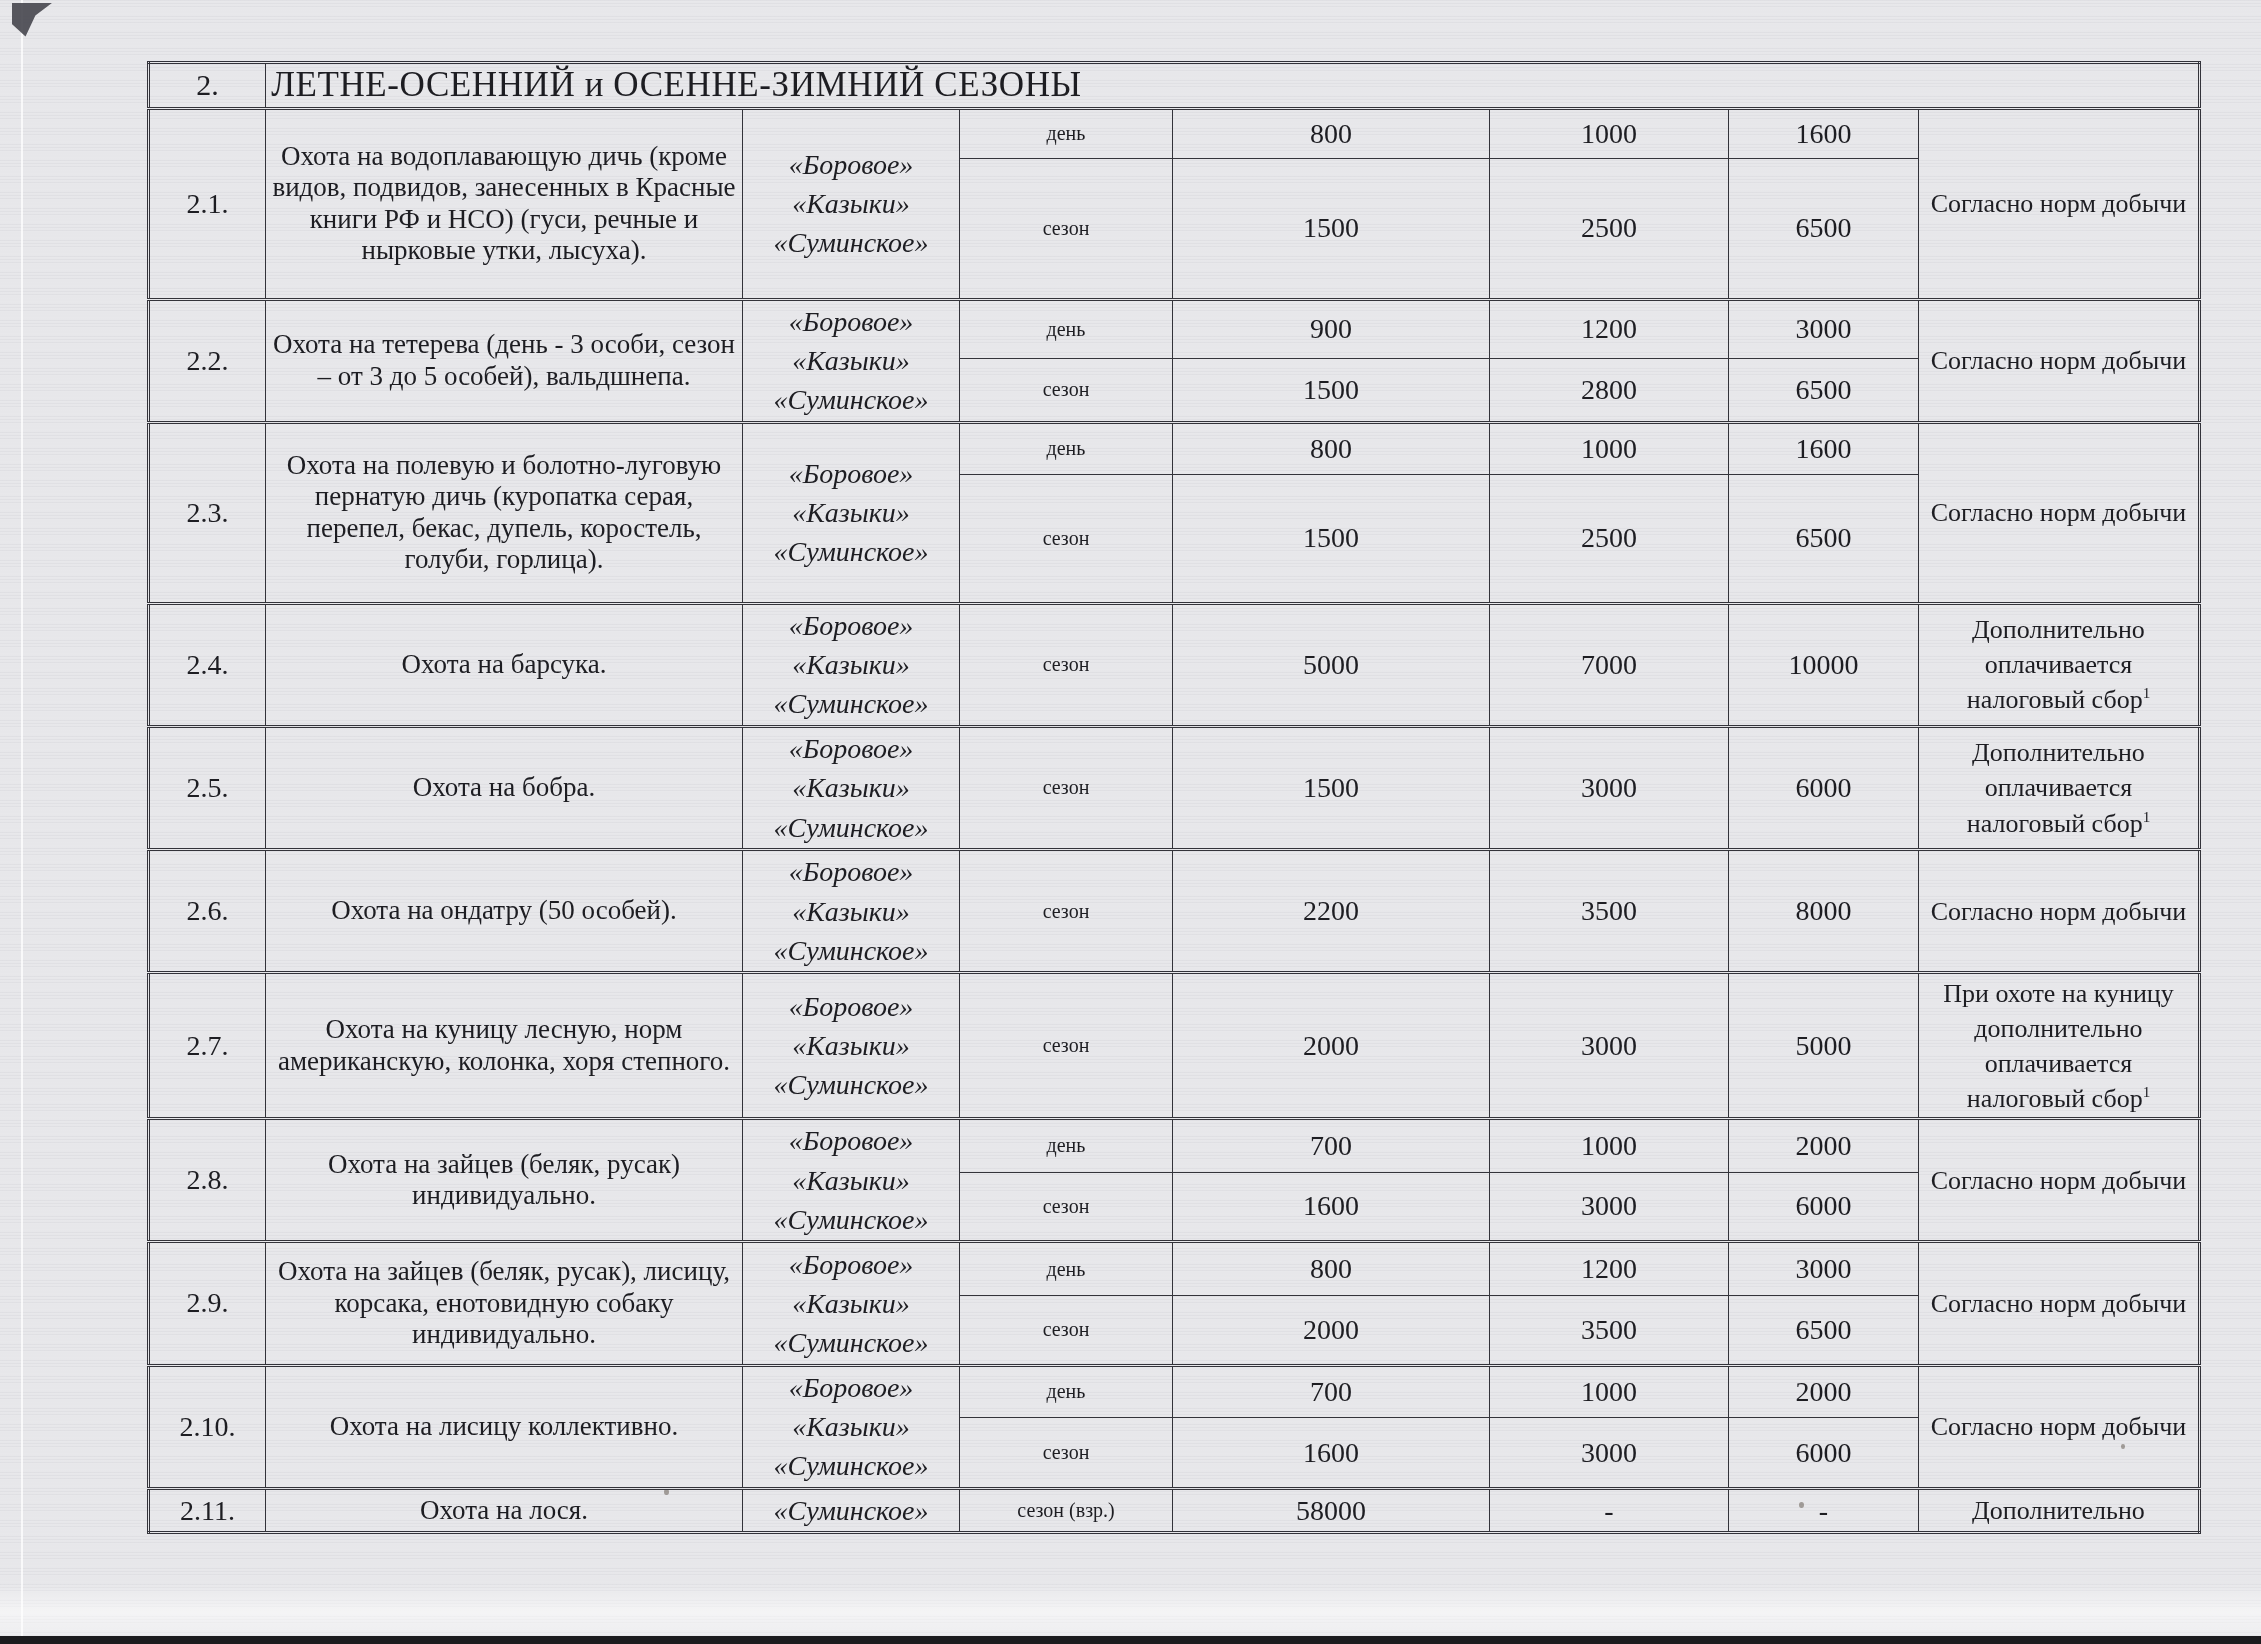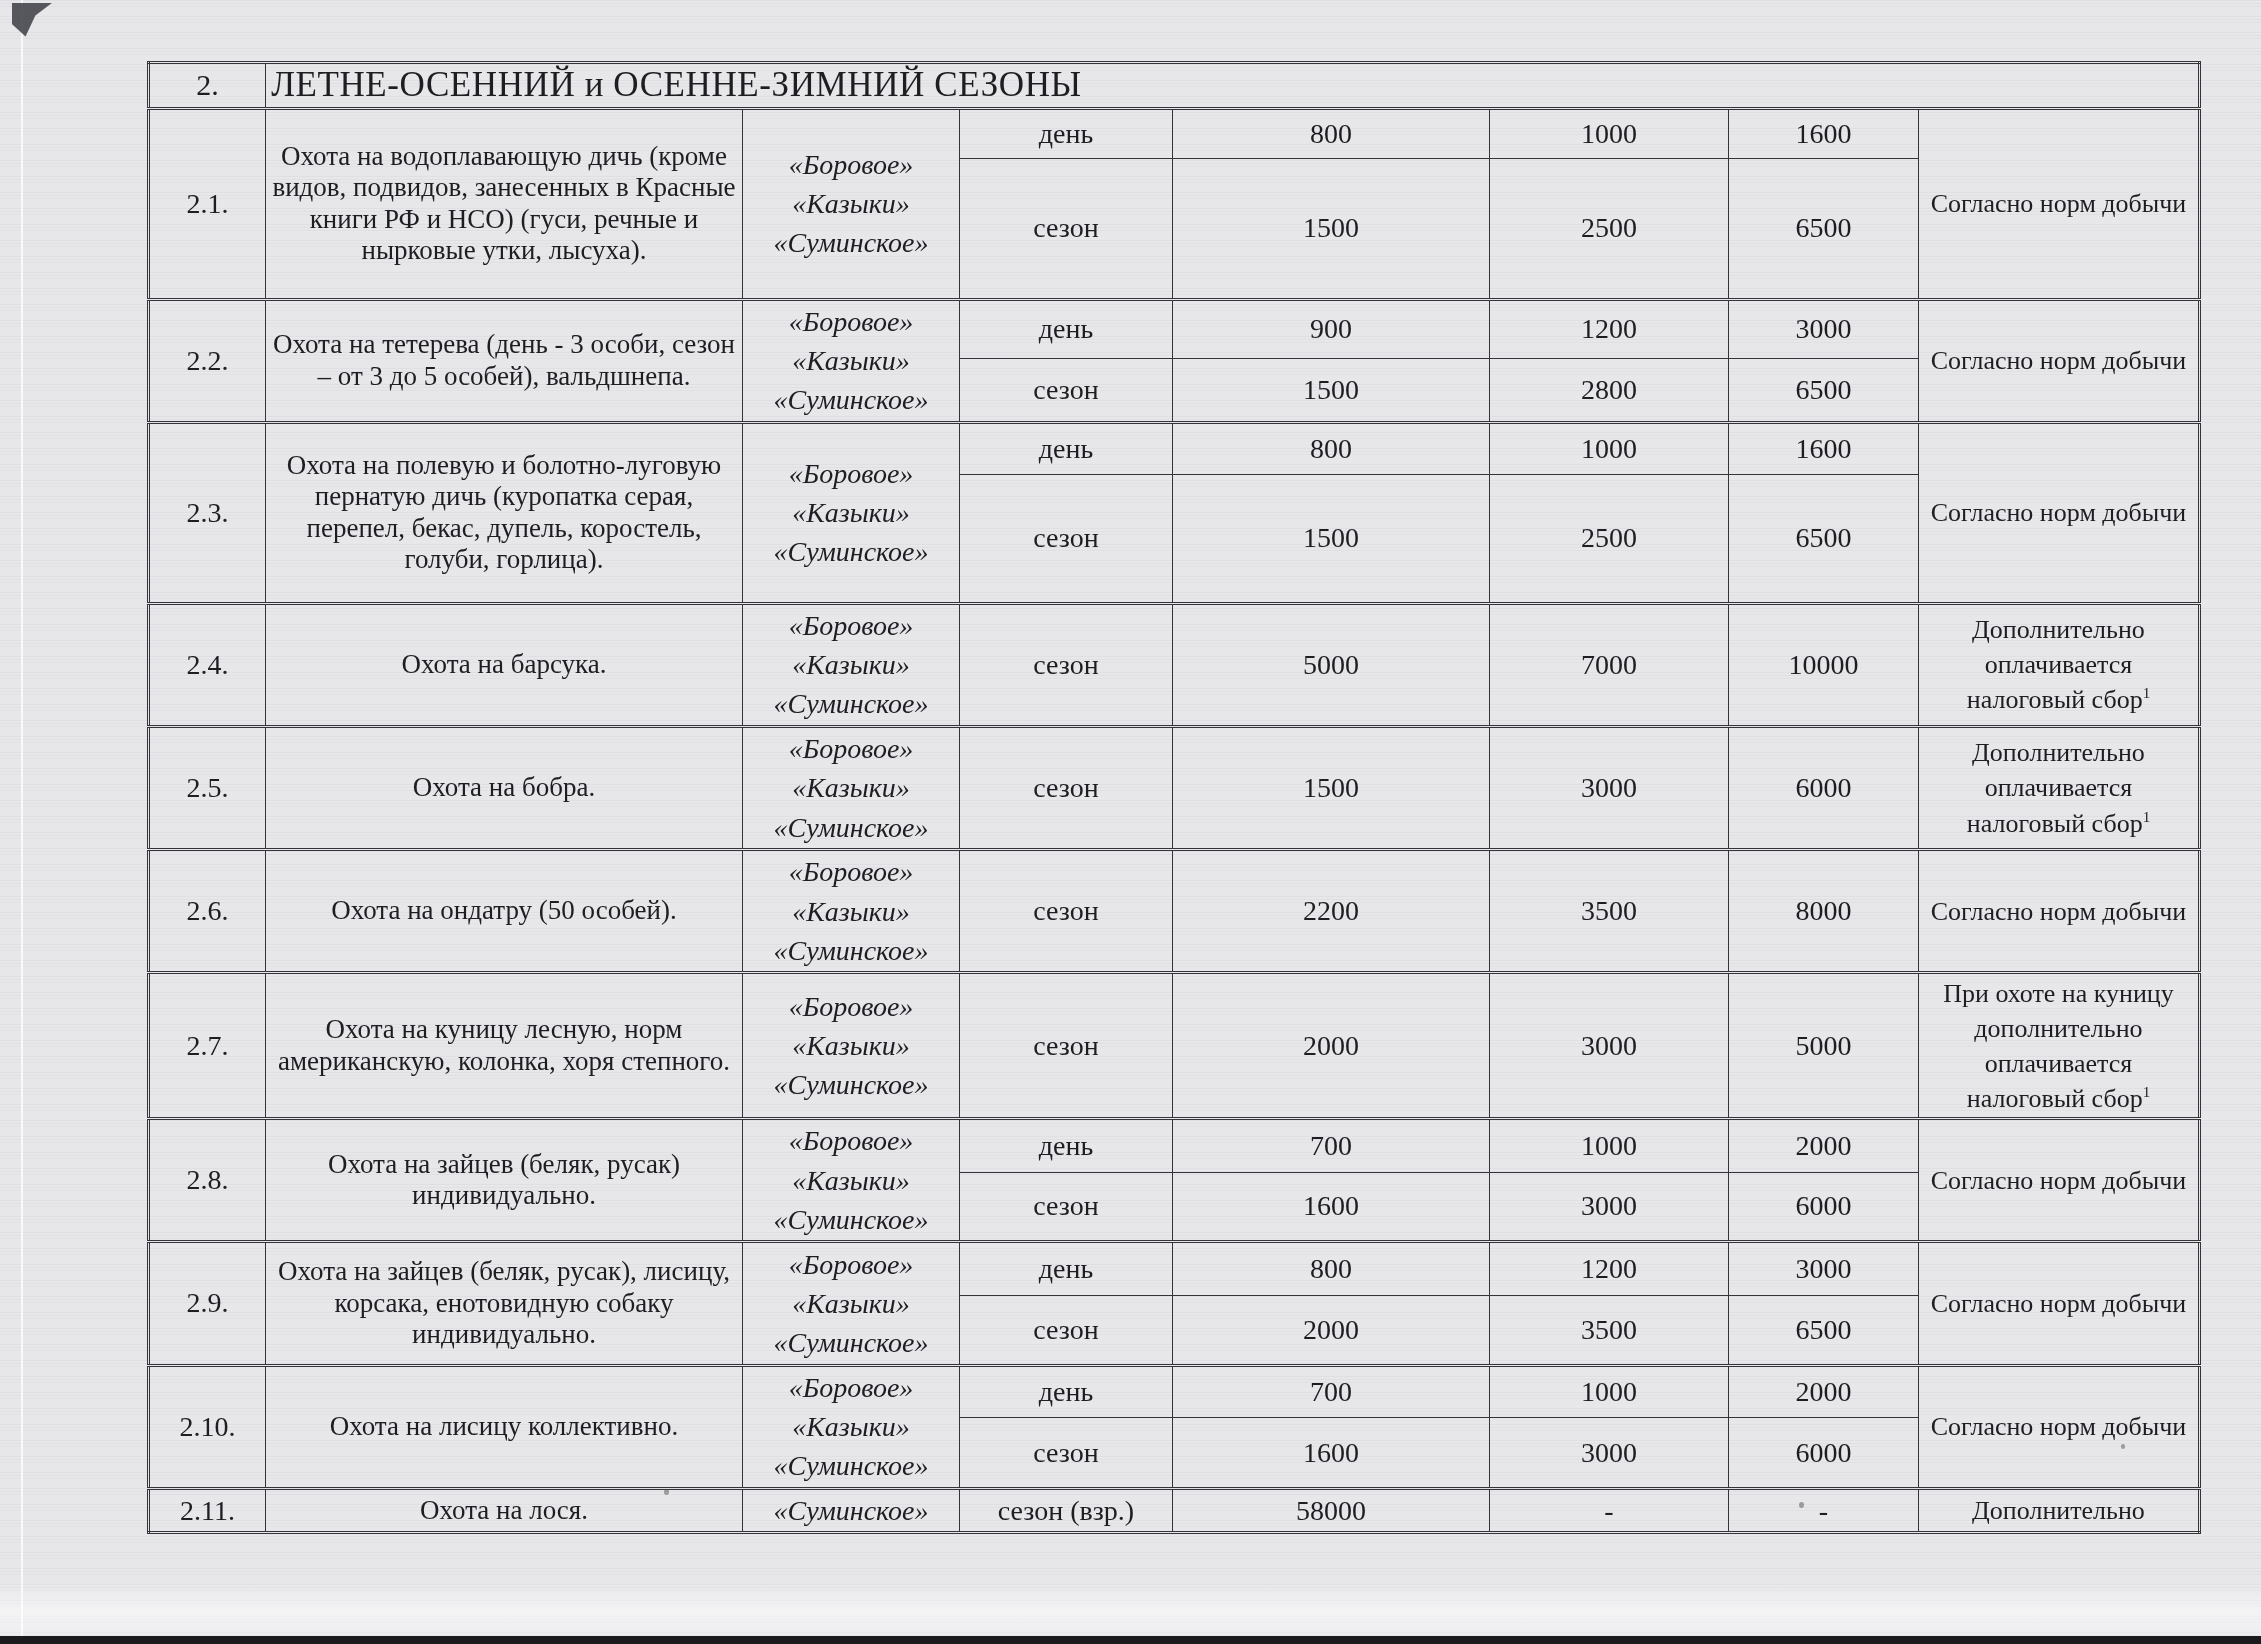--- a/index.html
+++ b/index.html
@@ -57,21 +57,21 @@
   .price-table tr.major>td{border-top:3.9px double #33333a;}
   .price-table td.title{
     font-weight:normal;font-size:35px;letter-spacing:0.6px;text-align:left;
   }
   .price-table td.secnum{font-size:30px;}
   .num{font-size:28px;}
   .desc{
     font-size:27px;line-height:1.16;text-align:left;padding:5.2px 10.3px 5.2px 9px;margin-left:11px;
   }
   .loc{font-size:28px;line-height:1.4;white-space:pre-line;font-style:italic;}
-  .period{font-size:28px;}
+  .period{font-size:20px;}
   .price{font-size:28px;margin-left:37px;}
   .note{font-size:26px;line-height:1.35;padding:2.6px 9px;}
   .note sup{font-size:58%;line-height:0;}
 </style>
 </head>
 <body>
 
 <div class="scan-noise"></div>
 <div class="left-scan-line"></div>
 <div class="corner-mark"></div>

